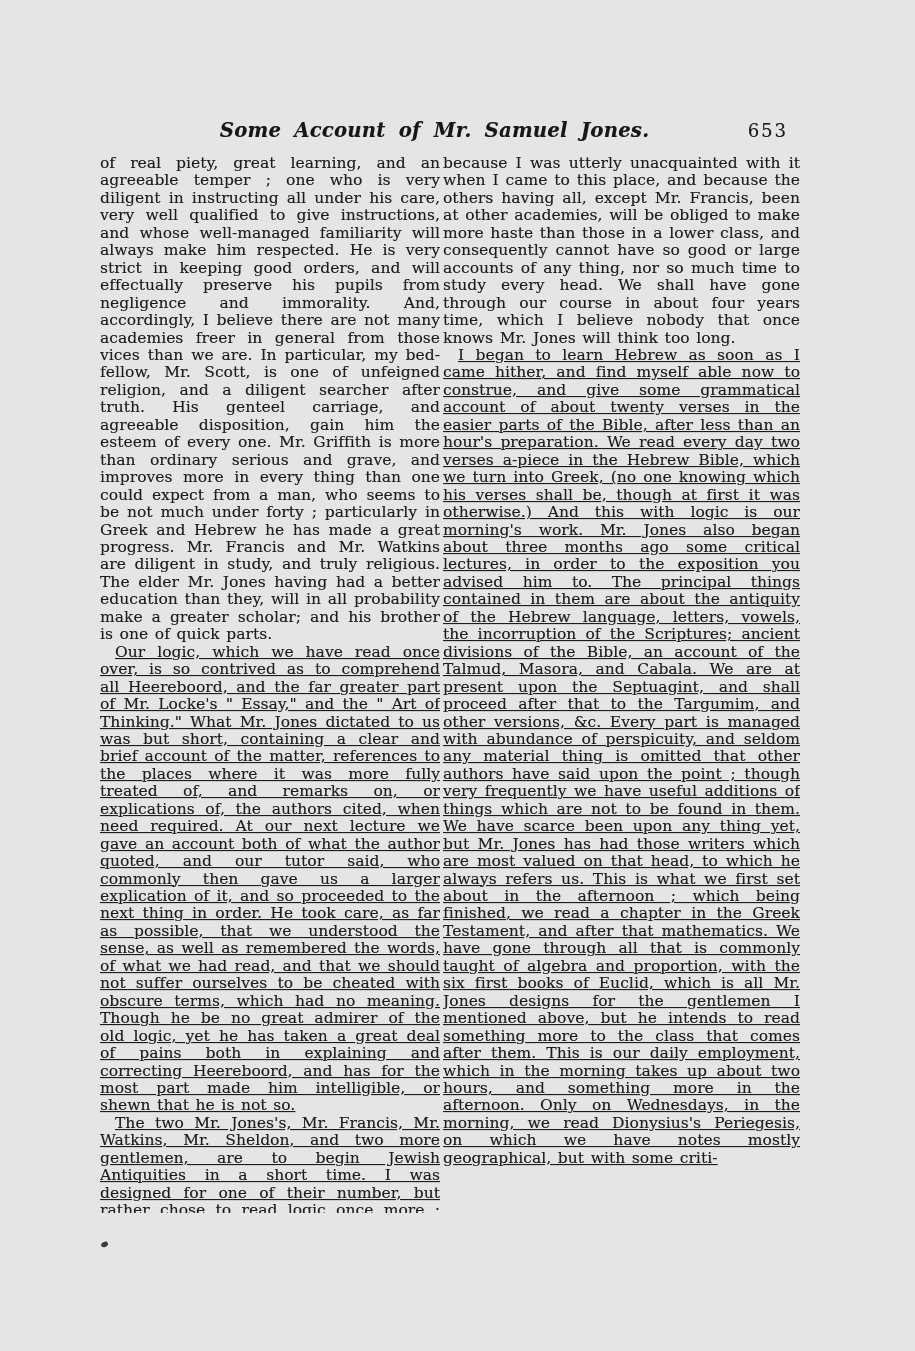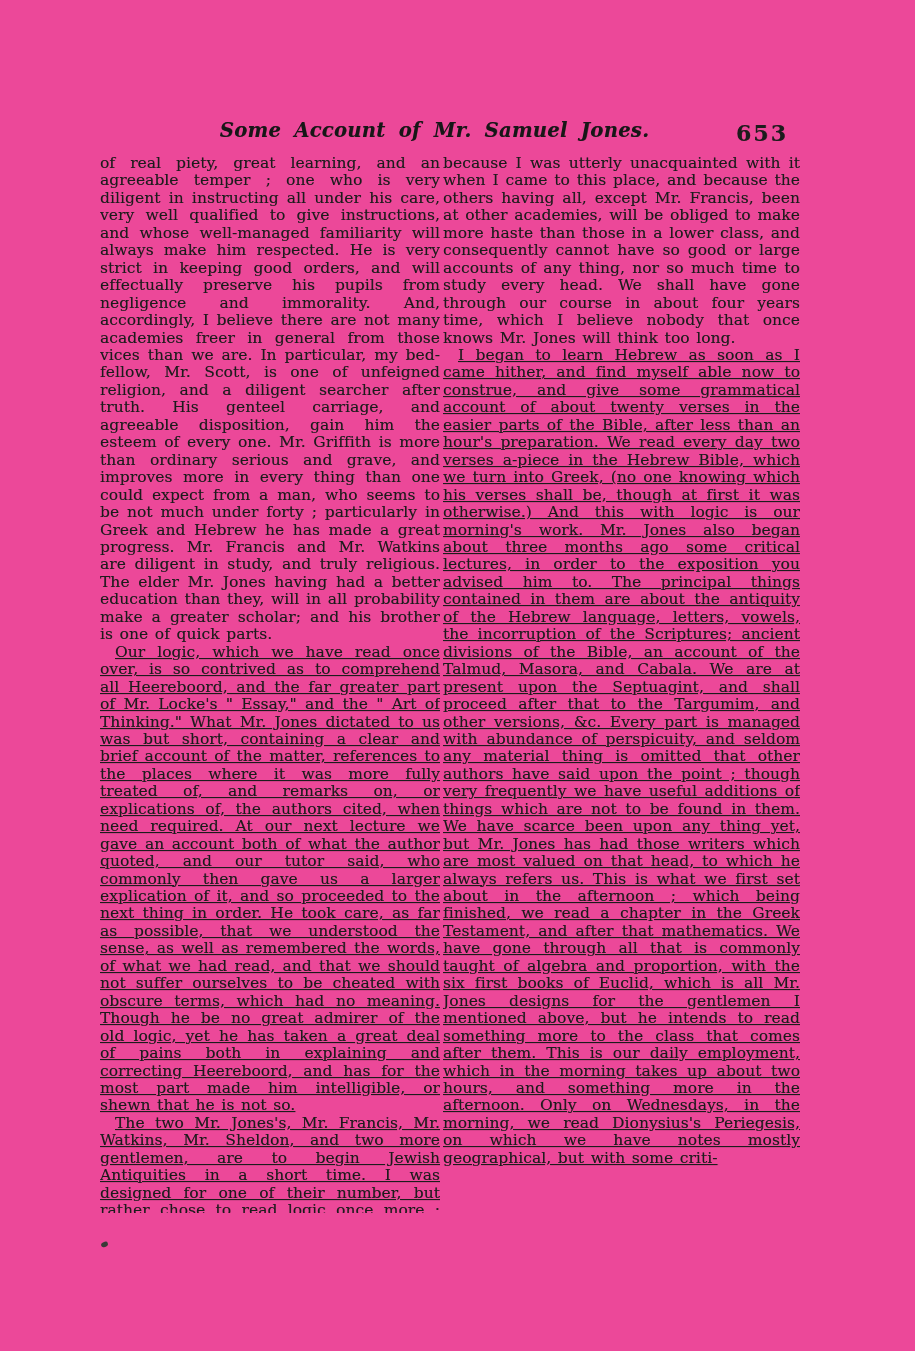--- a/index.html
+++ b/index.html
@@ -4,21 +4,21 @@
 <style>
   html, body {
     margin: 0;
     padding: 0;
     background: #fdfdfb;
   }
   .page {
     position: relative;
     width: 915px;
     height: 1351px;
-    background: #ec4899;
+    background: #e5e5e5;
     overflow: hidden;
     font-family: "DejaVu Serif", serif;
     color: #1c1c1c;
   }
   .running-head {
     position: absolute;
     top: 119px;
     left: 100px;
     width: 712px;
     height: 32px;
@@ -33,23 +33,23 @@
     word-spacing: 6px;
     letter-spacing: 0.3px;
     white-space: nowrap;
     color: #171717;
     text-shadow: 0.3px 0.3px 0 rgba(20,20,20,0.45);
   }
   .running-head .pagenum {
     position: absolute;
     right: 24px;
     top: 1px;
-    font-size: 22px;
+    font-size: 18px;
     letter-spacing: 2px;
-    font-weight: bold;
+    font-weight: normal;
     text-shadow: 0.3px 0.3px 0 rgba(20,20,20,0.45);
   }
   .columns {
     position: absolute;
     top: 155px;
     left: 100px;
     width: 712px;
     display: flex;
     gap: 3px;
   }

